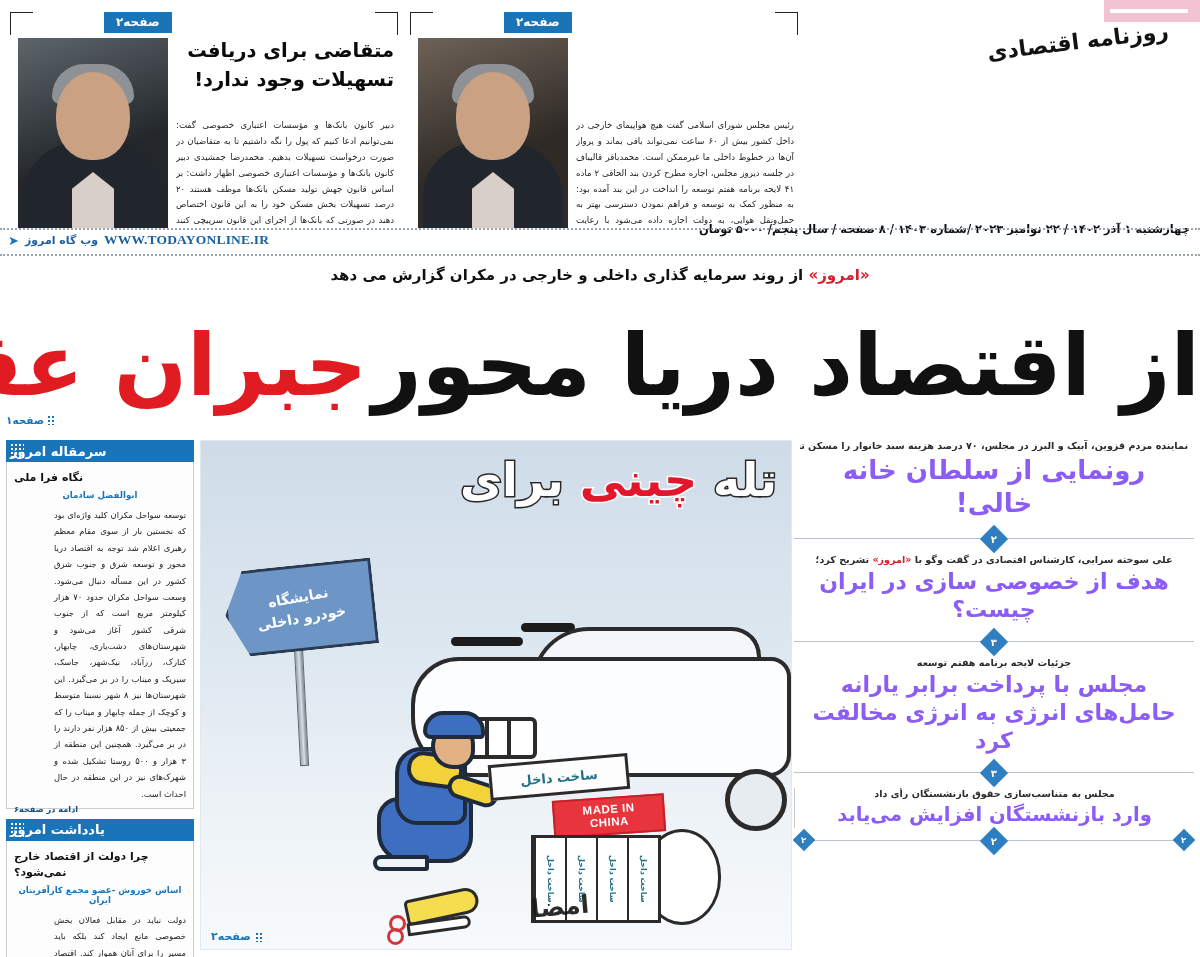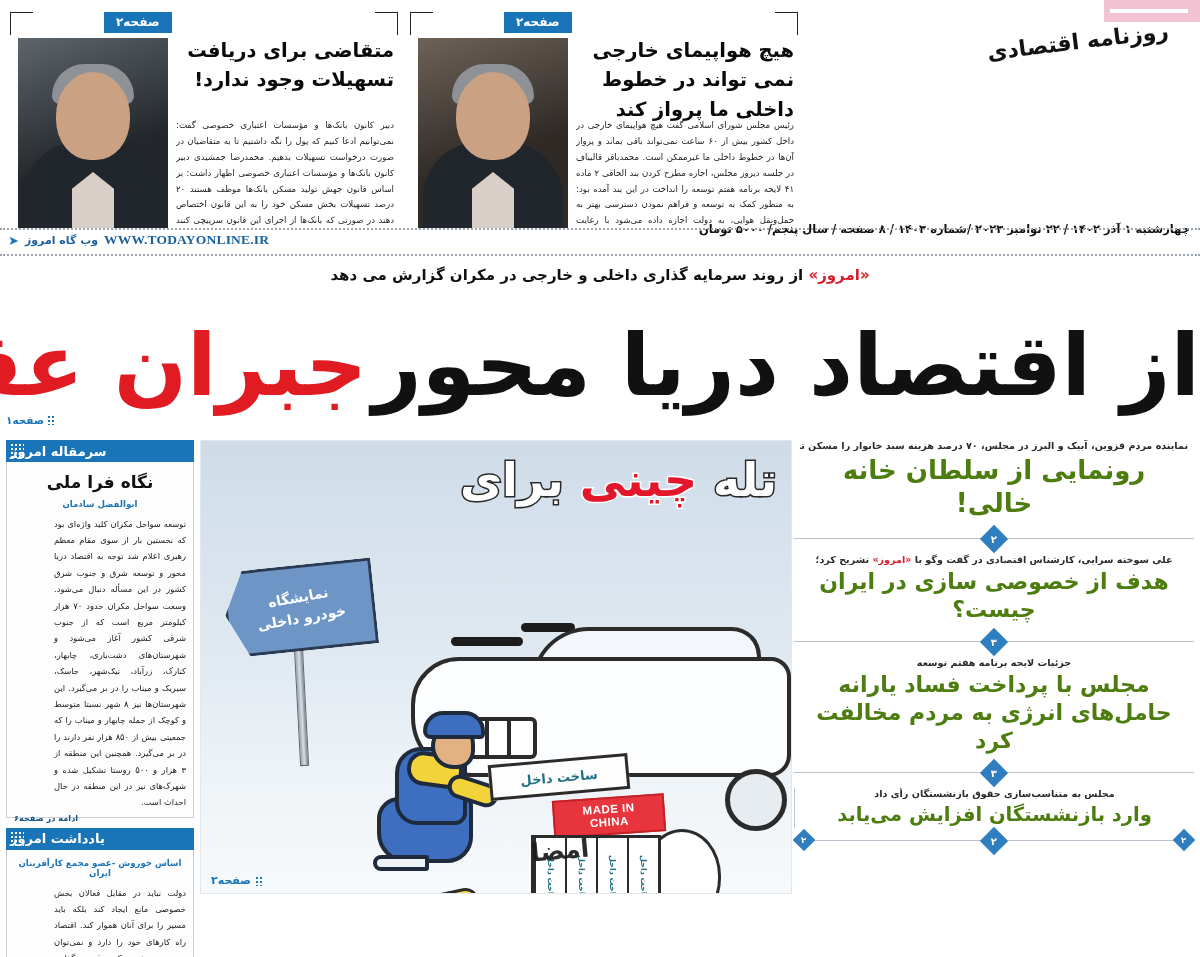--- a/index.html
+++ b/index.html
@@ -217,22 +217,22 @@
     background-size: 4px 4px;
   }
   .side-header .dotgrid { background-image: radial-gradient(#ffffff 38%, transparent 40%); }
   .side-body {
     border: 1px solid #c8ced4;
     border-top: none;
     padding: 8px 7px 6px;
     background: #fdfdfd;
   }
   .side-title {
-    text-align: center;
-    font-size: 17px; font-weight: bold; color: #111;
+    text-align: left;
+    font-size: 11px; font-weight: bold; color: #111;
     line-height: 1.45;
     letter-spacing: -0.5px;
     margin-bottom: 4px;
   }
   .side-author {
     text-align: center;
     font-size: 8.6px; font-weight: bold; color: #1a74b8;
     margin-bottom: 7px;
     letter-spacing: -0.2px;
   }
@@ -243,21 +243,21 @@
   }
   .side-more {
     display: inline-block;
     font-size: 8.2px; font-weight: bold; color: #14507e;
     float: left; margin-top: 2px;
   }
 
   
   .cartoon {
     position: absolute; top: 440px; left: 200px;
-    width: 592px; height: 454px;
+    width: 592px; height: 510px;
     background: linear-gradient(180deg,#cfdce8 0%, #dde7f0 40%, #eef3f7 75%, #f7fafc 100%);
     overflow: hidden;
     border: 1px solid #e2e8ee;
   }
   .cartoon-title {
     position: absolute; top: 10px; right: 14px;
     width: 560px;
     text-align: right;
     direction: rtl;
     line-height: 1.28;
@@ -466,21 +466,21 @@
   .news-kicker {
     font-size: 9.6px; font-weight: bold; color: #2b2b2b;
     text-align: center;
     letter-spacing: -0.3px;
     margin-bottom: 3px;
     white-space: nowrap;
     overflow: hidden;
   }
   .news-head {
     text-align: center;
-    font-size: 26px; font-weight: bold; color: #4d7c0f;
+    font-size: 26px; font-weight: bold; color: #8b5cf6;
     line-height: 1.28; letter-spacing: -1.1px;
   }
   .news-head.small { font-size: 22px; letter-spacing: -0.9px; }
   .news-head.xsmall { font-size: 19.5px; letter-spacing: -0.7px; line-height: 1.34; }
 
   .divider {
     position: relative;
     height: 20px; margin: 7px 0 6px;
   }
   .divider .line {
@@ -532,21 +532,20 @@
 
     <div class="topstory s1">
       <div class="ts-frame"></div>
       <div class="ts-badge">صفحه۲</div>
       <div class="ts-photo p1">
         <div class="body"></div>
           <div class="shirt"></div>
           <div class="hair"></div>
           <div class="face"></div>
       </div>
-      <div class="ts-head">هیچ هواپیمای خارجی نمی تواند در خطوط داخلی ما پرواز کند</div>
       <div class="ts-body">رئیس مجلس شورای اسلامی گفت هیچ هواپیمای خارجی در داخل کشور بیش از ۶۰ ساعت نمی‌تواند باقی بماند و پرواز آن‌ها در خطوط داخلی ما غیرممکن است. محمدباقر قالیباف در جلسه دیروز مجلس، اجاره مطرح کردن بند الحاقی ۲ ماده ۴۱ لایحه برنامه هفتم توسعه را انداخت در این بند آمده بود: به منظور کمک به توسعه و فراهم نمودن دسترسی بهتر به حمل‌ونقل هوایی، به دولت اجازه داده می‌شود با رعایت ملاحظات امنیتی و با حفظ رقابت‌پذیری و حداقل سهم شرکت‌های هوایی داخلی از بازار، به میزان مجموع تعداد مسافر هوایی جابجا شده در پروازهای داخلی در سال ۱۴۰۲ با اخذ عوارض نسبت به ـ</div>
     </div>
 
     <div class="topstory s2">
       <div class="ts-frame"></div>
       <div class="ts-badge">صفحه۲</div>
       <div class="ts-photo p2">
         <div class="body"></div>
           <div class="shirt"></div>
           <div class="hair"></div>
@@ -593,20 +592,21 @@
         <a class="side-more">ادامه در صفحه۶</a>
       </div>
     </div>
 
     <div class="side-box">
       <div class="side-header">
         <span class="dotgrid"></span>
         <span class="label">یادداشت امروز</span>
       </div>
       <div class="side-body">
+        <div class="side-title">چرا دولت از اقتصاد خارج نمی‌شود؟</div>
         <div class="side-author">اساس خوروش -عضو مجمع کارآفرینان ایران</div>
         <div class="side-text">دولت نباید در مقابل فعالان بخش خصوصی مانع ایجاد کند بلکه باید مسیر را برای آنان هموار کند. اقتصاد راه کارهای خود را دارد و نمی‌توان دستوری برخورد کرد. قیمت گذاری خلاف علم اقتصاد است؛ چرا که باعث تخصیص غیربهینه منابع می‌شود. قیمت‌های دستوری به دنبال خود فساد و رانت به همراه دارند و تولیدکنندگان پایین دست به شدت مخالف هستند. باید ثبات اقتصادی به کشور باز گردد و این موضوع با حرف و شعار شکل نمی‌گیرد. دولت نباید در مقابل فعالان بخش خصوصی مانع ایجاد کند بلکه باید مسیر را برای آنان هموار کند.</div>
 
       </div>
     </div>
   </div>
 
   <div class="cartoon">
 
     <div class="cartoon-title">
@@ -697,21 +697,21 @@
 
     <div class="divider">
       <div class="line"></div>
       <div class="pagediamond">
           <span>۳</span>
         </div>
     </div>
 
     <div class="news-item">
       <div class="news-kicker">جزئیات لایحه برنامه هفتم توسعه</div>
-      <div class="news-head small">مجلس با پرداخت فساد یارانه حامل‌های انرژی به مردم مخالفت کرد</div>
+      <div class="news-head small">مجلس با پرداخت برابر یارانه حامل‌های انرژی به انرژی مخالفت کرد</div>
     </div>
 
     <div class="divider">
       <div class="line"></div>
       <div class="pagediamond">
           <span>۳</span>
         </div>
     </div>
 
     <div class="two-up">

